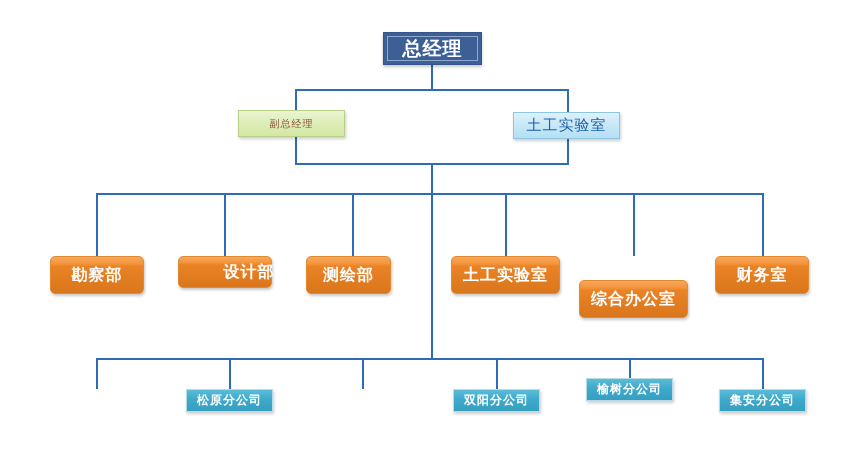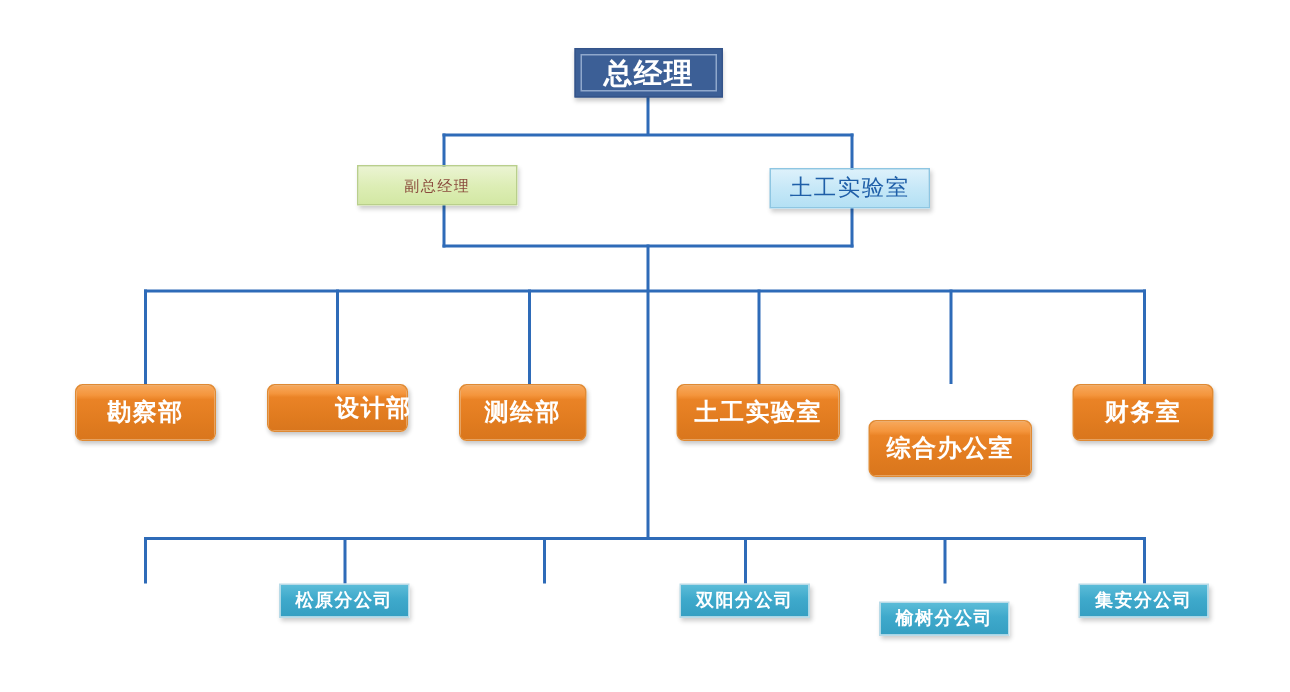--- a/index.html
+++ b/index.html
@@ -151,17 +151,17 @@
   <div class="node node-dept" style="left:579px; top:256px; width:109px; height:38px;margin-top:24px;">综合办公室</div>
 
   <div class="node node-dept" style="left:715px; top:256px; width:94px; height:38px;">财务室</div>
 
 
   <div class="node node-branch" style="left:186px; top:389px; width:87px; height:23px;">松原分公司</div>
 
 
   <div class="node node-branch" style="left:453px; top:389px; width:87px; height:23px;">双阳分公司</div>
 
-  <div class="node node-branch" style="left:586px; top:401px; width:87px; height:23px;">榆树分公司</div>
+  <div class="node node-branch" style="left:586px; top:378px; width:87px; height:23px;">榆树分公司</div>
 
   <div class="node node-branch" style="left:719px; top:389px; width:87px; height:23px;">集安分公司</div>
 
 </div>
 
 </body></html>

